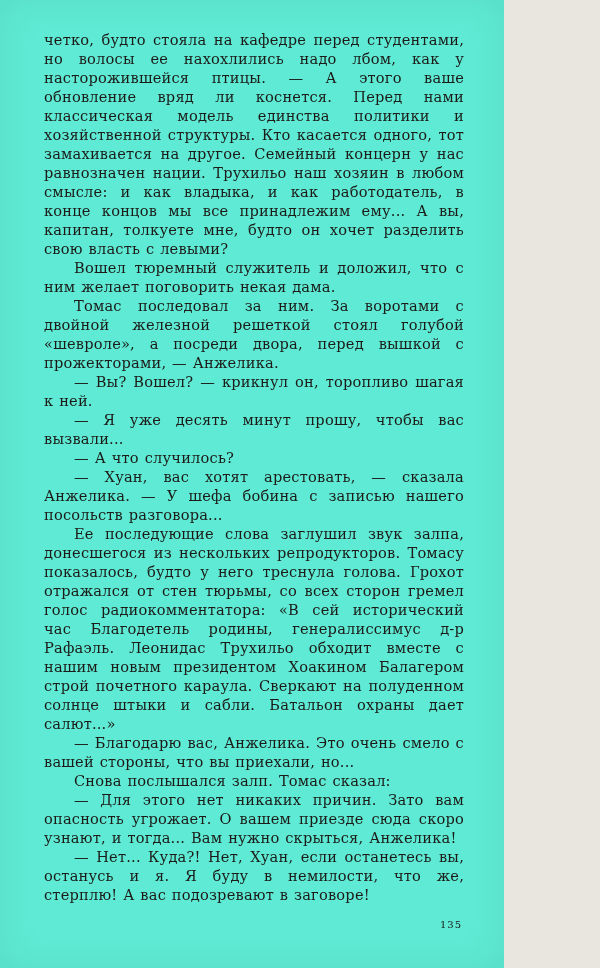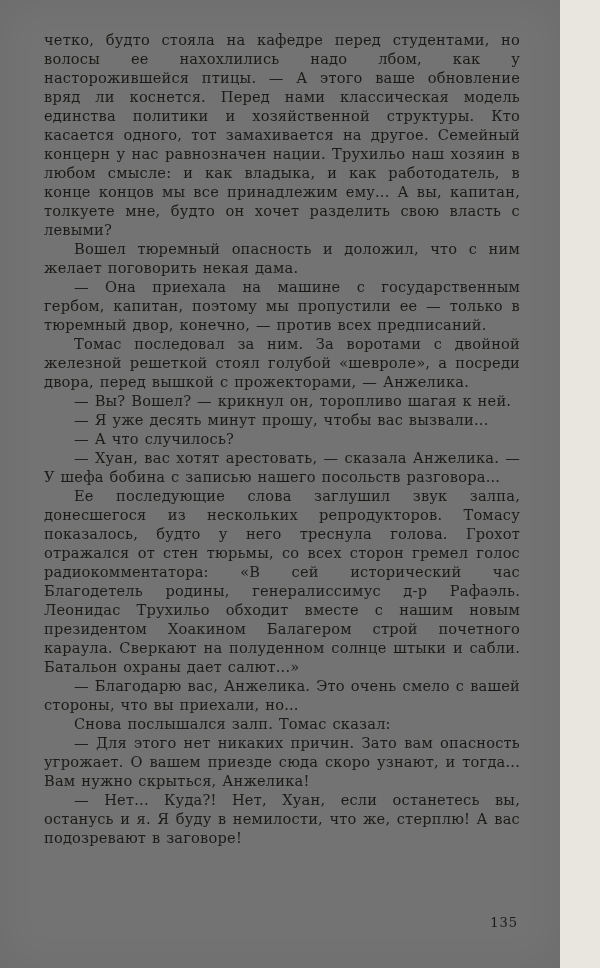--- a/index.html
+++ b/index.html
@@ -7,23 +7,23 @@
     padding: 0;
   }
   body {
     width: 600px;
     height: 968px;
     background: #e8e6df;
     font-family: "DejaVu Serif", "Liberation Serif", serif;
   }
   .page {
     position: relative;
-    width: 560px;
+    width: 504px;
     height: 968px;
-    background: #737373;
+    background: #5eead4;
     box-shadow: inset 0 0 40px rgba(0,0,0,0.06);
     overflow: hidden;
     color: #1c1b18;
   }
   .text-block {
     position: absolute;
     top: 30px;
     left: 44px;
     right: 40px;
   }
@@ -37,33 +37,32 @@
     word-spacing: 1px;
     color: #1c1b18;
   }
   .text-block p.continuation {
     text-indent: 0;
   }
   .page-number {
     position: absolute;
     right: 42px;
     bottom: 38px;
-    font-size: 13px;
+    font-size: 10px;
     letter-spacing: 1px;
     color: #1c1b18;
   }
 </style>
 </head>
 <body>
 
 <div class="page">
   <div class="text-block">
     <p class="continuation">четко, будто стояла на кафедре перед студентами, но волосы ее нахохлились надо лбом, как у насторожившейся птицы. — А этого ваше обновление вряд ли коснется. Перед нами классическая модель единства политики и хозяйственной структуры. Кто касается одного, тот замахивается на другое. Семейный концерн у нас равнозначен нации. Трухильо наш хозяин в любом смысле: и как владыка, и как работодатель, в конце концов мы все принадлежим ему... А вы, капитан, толкуете мне, будто он хочет разделить свою власть с левыми?</p>
-    <p>Вошел тюремный опасность и доложил, что с ним желает поговорить некая дама.</p>
-    <p>— Она приехала на машине с государственным гербом, капитан, поэтому мы пропустили ее — только в тюремный двор, конечно, — против всех предписаний.</p>
+    <p>Вошел тюремный служитель и доложил, что с ним желает поговорить некая дама.</p>
     <p>Томас последовал за ним. За воротами с двойной железной решеткой стоял голубой «шевроле», а посреди двора, перед вышкой с прожекторами, — Анжелика.</p>
     <p>— Вы? Вошел? — крикнул он, торопливо шагая к ней.</p>
     <p>— Я уже десять минут прошу, чтобы вас вызвали...</p>
     <p>— А что случилось?</p>
     <p>— Хуан, вас хотят арестовать, — сказала Анжелика. — У шефа бобина с записью нашего посольств разговора...</p>
     <p>Ее последующие слова заглушил звук залпа, донесшегося из нескольких репродукторов. Томасу показалось, будто у него треснула голова. Грохот отражался от стен тюрьмы, со всех сторон гремел голос радиокомментатора: «В сей исторический час Благодетель родины, генералиссимус д-р Рафаэль. Леонидас Трухильо обходит вместе с нашим новым президентом Хоакином Балагером строй почетного караула. Сверкают на полуденном солнце штыки и сабли. Батальон охраны дает салют...»</p>
     <p>— Благодарю вас, Анжелика. Это очень смело с вашей стороны, что вы приехали, но...</p>
     <p>Снова послышался залп. Томас сказал:</p>
     <p>— Для этого нет никаких причин. Зато вам опасность угрожает. О вашем приезде сюда скоро узнают, и тогда... Вам нужно скрыться, Анжелика!</p>
     <p>— Нет... Куда?! Нет, Хуан, если останетесь вы, останусь и я. Я буду в немилости, что же, стерплю! А вас подозревают в заговоре!</p>

